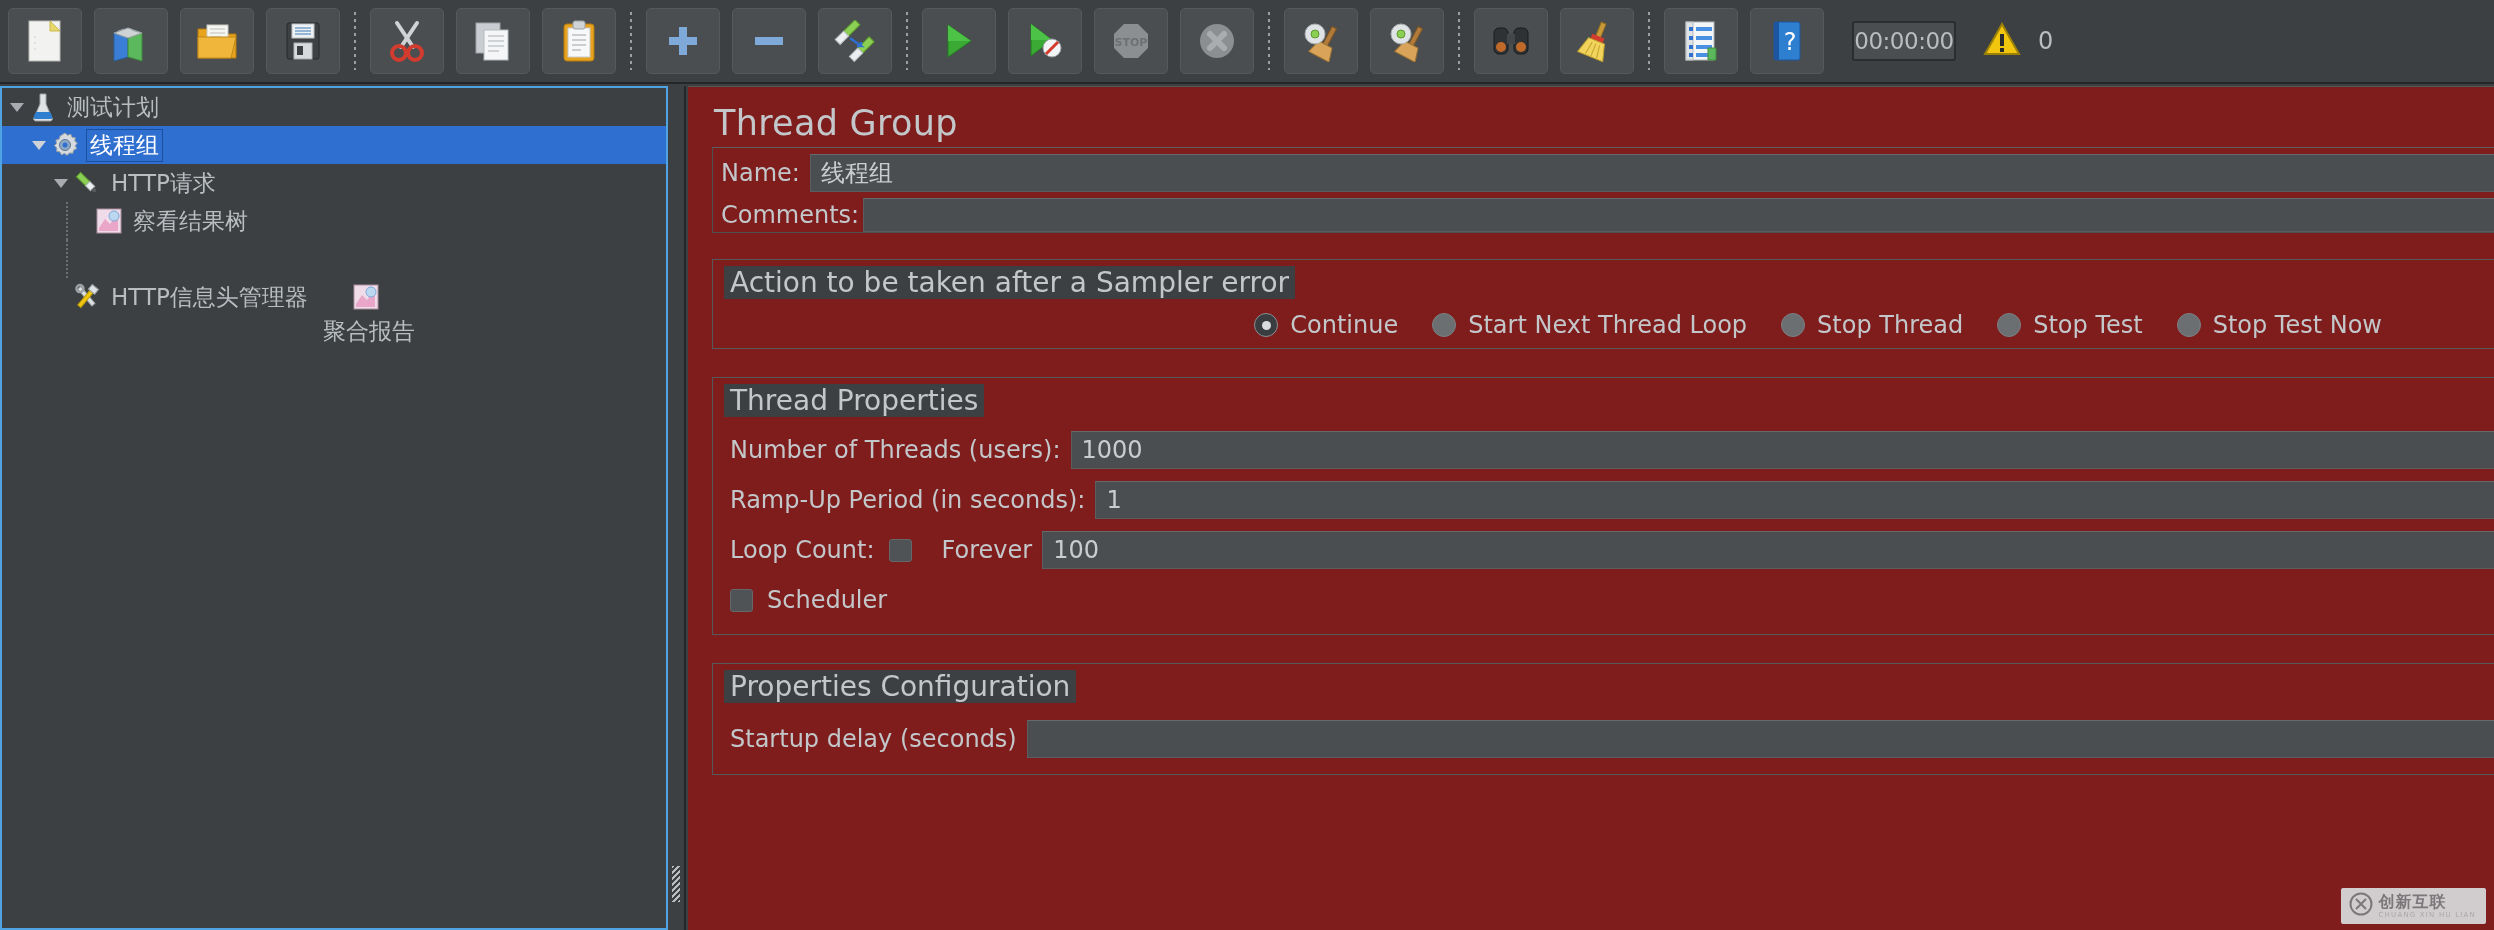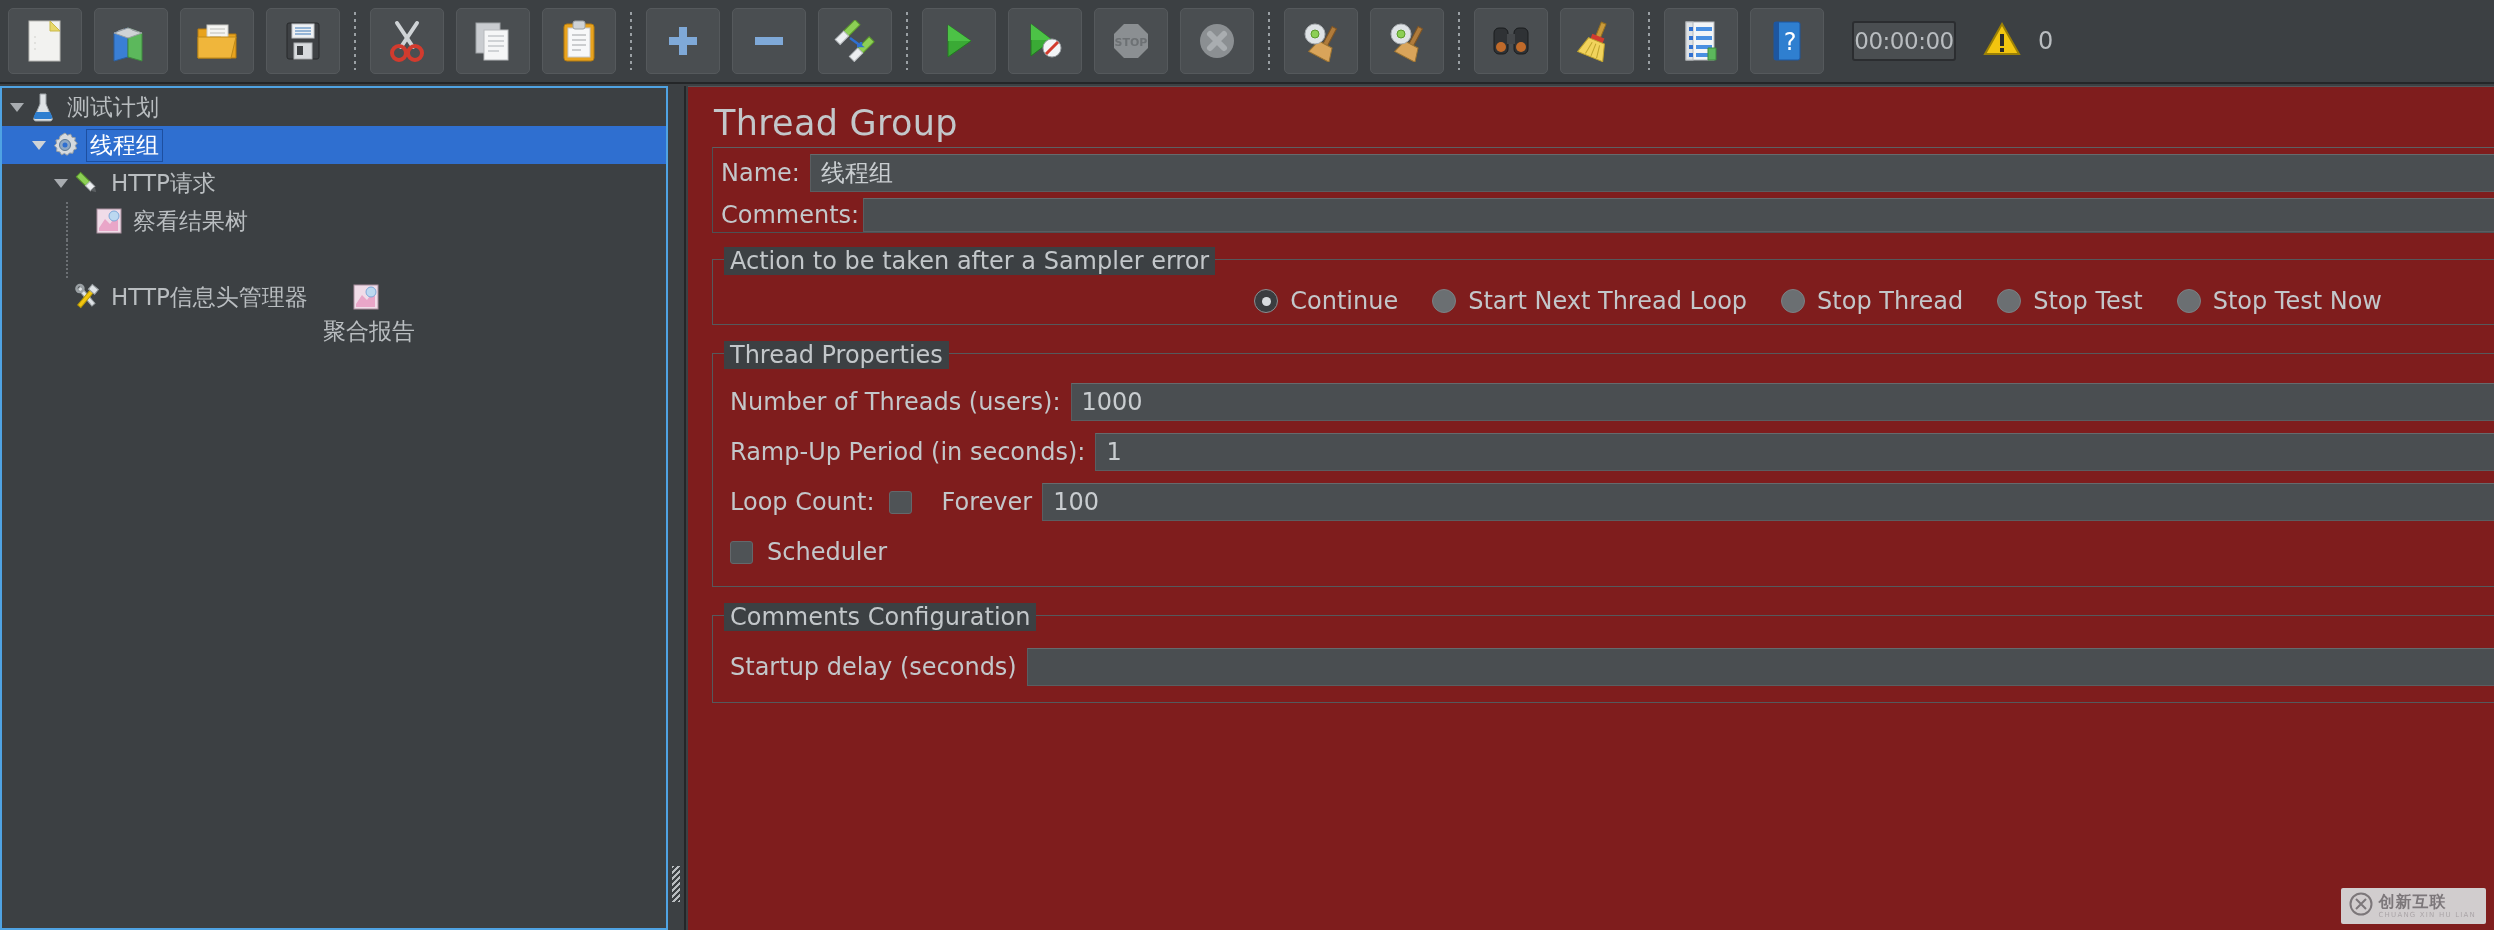--- a/index.html
+++ b/index.html
@@ -137,22 +137,22 @@
 
   
   .grp { position:relative; margin-top:14px; }
   .grp-border {
     position:absolute; left:0; right:-4px; top:12px; bottom:0;
     border:1px solid #55595c;
     border-right:none;
   }
   .grp-title {
     position:relative; display:inline-block;
-    background:#3c4043; color:#c3c7ca; font-size:24px;
-    margin-left:12px; padding:0 6px; z-index:2;
+    background:#3c4043; color:#c3c7ca; font-size:28px;
+    margin-left:12px; padding:0 6px; z-index:2;margin-top:19px;
   }
   .grp-body { position:relative; z-index:1; padding:12px 0 10px 0; }
 
   .radio-row { display:flex; align-items:center; justify-content:flex-end; padding-right:112px; gap:0; }
   .radio-item { display:flex; align-items:center; margin-left:34px;justify-content:flex-end; }
   .radio {
     width:24px; height:24px; border-radius:50%;
     background:#6b6f72; border:1px solid #7c8083;
     display:inline-flex; align-items:center; justify-content:center;
     flex:0 0 auto; margin-right:12px;
@@ -654,21 +654,21 @@
           <div class="prop-row">
             <span class="chk" style="margin-left:18px;"></span>
             <span class="lbl" style="padding-left:14px;">Scheduler</span>
           </div>
 
         </div>
       </div>
 
       <div class="grp" style="margin-top:16px;">
         <div class="grp-border"></div>
-        <div class="grp-title">Comments Configuration</div>
+        <div class="grp-title">Properties Configuration</div>
         <div class="grp-body" style="padding-top:10px;">
 
 
           <div class="prop-row" style="height:52px;">
             <span class="lbl">Startup delay (seconds)</span>
             <span class="tfield" style="flex:1; margin-left:10px; margin-right:-5px;"></span>
           </div>
 
         </div>
       </div>

